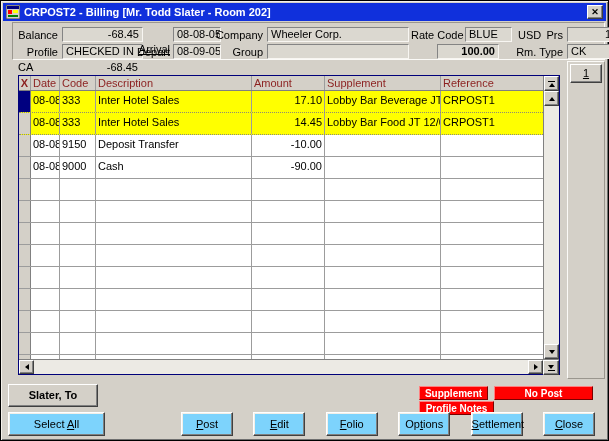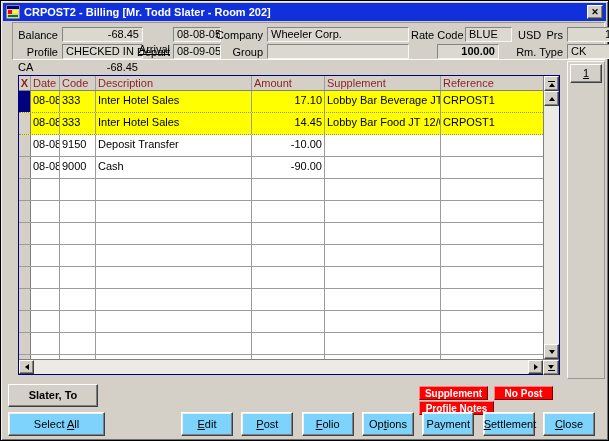--- a/index.html
+++ b/index.html
@@ -62,21 +62,21 @@
 
   
   .tab-strip { position:absolute; top:60px; left:566px; width:38px; height:318px; background:#d4d0c8; border:1px solid; border-color:#fbfaf7 #9a968e #9a968e #fbfaf7; }
   .folio-tab { margin:2px auto 0 auto; width:32px; height:19px; background:#d4d0c8; border:1px solid; border-color:#fff #404040 #404040 #fff; box-shadow: inset -1px -1px 0 #808080; text-align:center; line-height:17px; }
   .folio-tab span { text-decoration:underline; }
 
   
   .guest-tab { position:absolute; top:383px; left:7px; width:90px; height:23px; background:#d4d0c8; border:1px solid; border-color:#fff #404040 #404040 #fff; box-shadow: inset -1px -1px 0 #808080; font-weight:bold; text-align:center; line-height:21px; }
   .badge { position:absolute; height:14px; background:#ff0000; color:#fff; font-weight:bold; font-size:10px; text-align:center; line-height:13px; border:1px solid; border-color:#ff8080 #7a0000 #7a0000 #ff8080; }
   .badge.membership { top:385px; left:418px; width:69px; }
-  .badge.nopost { top:385px; left:493px; width:59px; }
+  .badge.nopost { top:385px; left:493px; width:99px; }
   .badge.profilenotes { top:400px; left:418px; width:75px; }
   .btn { font-family:"Liberation Sans", sans-serif; font-size:11px; color:#000; background:#7dd3fc; border:1px solid; border-color:#fff #404040 #404040 #fff; box-shadow: inset -1px -1px 0 #808080, inset 1px 1px 0 #f2efe8; height:24px; }
   .select-all { position:absolute; top:411px; left:7px; width:97px; }
   .button-row { position:absolute; top:411px; left:180px; width:414px; display:flex; justify-content:space-between; }
   .button-row .btn { width:52px; }
 </style>
 </head>
 <body>
 
 <div class="window">
@@ -293,22 +293,21 @@
     <div class="folio-tab"><span>1</span></div>
   </div>
 
   <div class="guest-tab">Slater, To</div>
   <div class="badge membership">Supplement</div>
   <div class="badge nopost">No Post</div>
   <div class="badge profilenotes">Profile Notes</div>
 
   <button class="btn select-all" id="select-all-btn">Select <u>A</u>ll</button>
   <div class="button-row" id="button-row">
+      <button class="btn"><u>P</u>ost</button>
       <button class="btn"><u>E</u>dit</button>
-      <button class="btn"><u>P</u>ost</button>
       <button class="btn"><u>F</u>olio</button>
       <button class="btn">Op<u>t</u>ions</button>
-      <button class="btn">Payment</button>
       <button class="btn"><u>S</u>ettlement</button>
       <button class="btn"><u>C</u>lose</button>
     </div>
 
 </div>
 
 </body></html>

